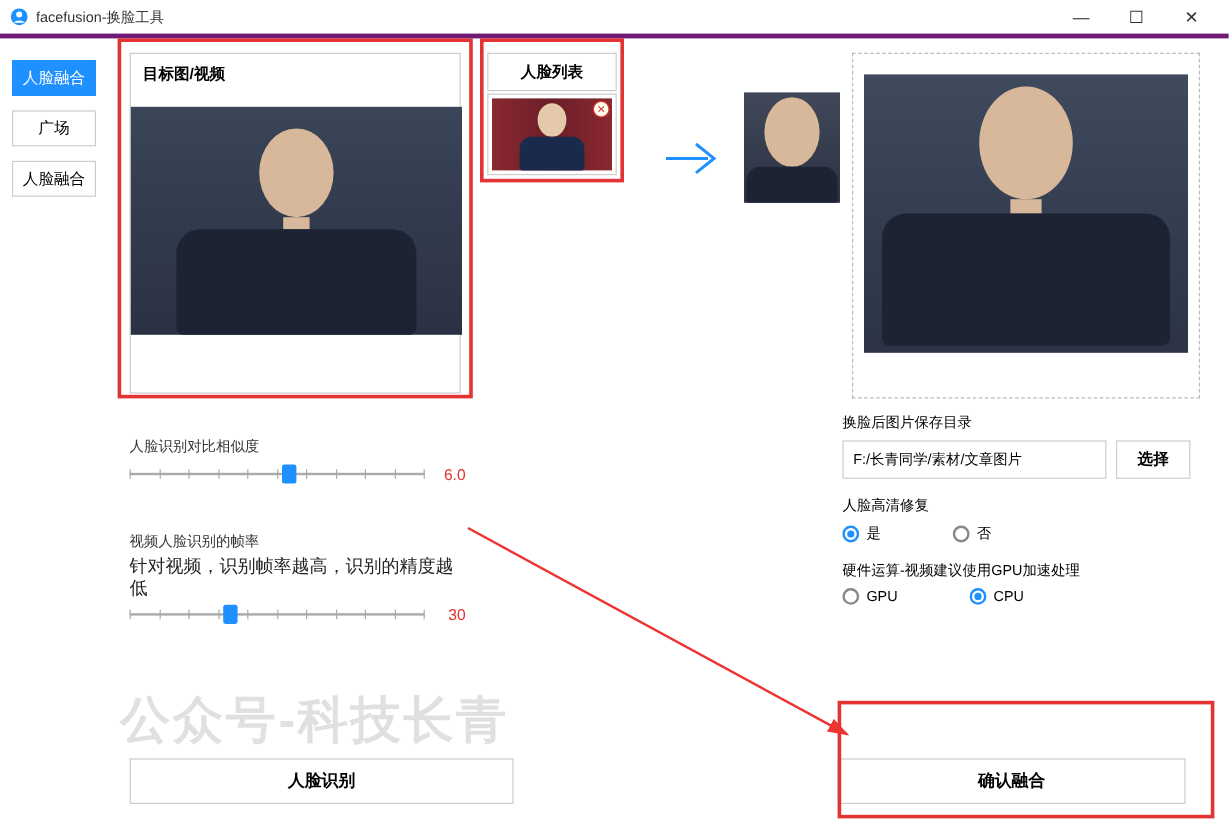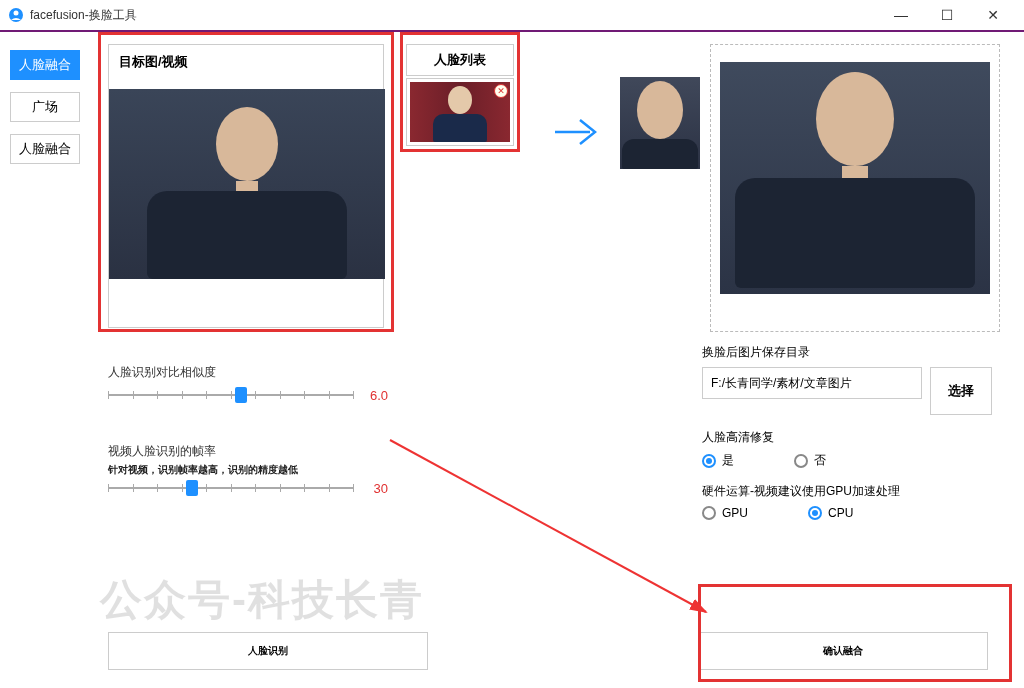--- a/index.html
+++ b/index.html
@@ -1,19 +1,19 @@
 <!DOCTYPE html>
 <html><head>
 <meta charset="utf-8">
 <style>
 * { box-sizing: border-box; margin: 0; padding: 0; font-family: "Microsoft YaHei", Arial, sans-serif; }
 body { width: 1024px; height: 688px; background: #fff; overflow: hidden; position: relative; }
 
 
-.titlebar { height: 32px; display: flex; align-items: center; padding: 0 8px; background: #fff; border-bottom: 2px solid #701a75; }
+.titlebar { height: 32px; display: flex; align-items: center; padding: 0 8px; background: #fff; border-bottom: 4px solid #701a75; }
 .titlebar .icon { width: 16px; height: 16px; margin-right: 6px; }
 .titlebar .title { font-size: 12px; color: #333; }
 .titlebar .win-controls { margin-left: auto; display: flex; }
 .titlebar .win-controls div { width: 46px; height: 32px; display: flex; align-items: center; justify-content: center; font-size: 14px; color: #333; }
 
 
 .app { display: flex; height: calc(100% - 32px); position: relative; justify-content: space-between; }
 .sidebar { width: 90px; padding: 18px 10px; display: flex; flex-direction: column; gap: 12px; }
 .side-btn { height: 30px; font-size: 13px; border: 1px solid #ccc; background: #fff; display: flex; align-items: center; justify-content: center; cursor: pointer; }
 .side-btn.active { background: #1e90ff; color: #fff; border-color: #1e90ff; }
@@ -48,36 +48,36 @@
 
 .controls-left { position: absolute; left: 18px; top: 308px; width: 280px; }
 .ctrl-label { font-size: 12px; color: #333; margin-bottom: 4px; margin-top: 24px; }
 .slider-row { display: flex; align-items: center; gap: 6px; }
 .slider-track { position: relative; flex: 1; height: 20px; }
 .slider-track .rail { position: absolute; left: 0; right: 0; top: 9px; height: 2px; background: #aaa; }
 .slider-track .ticks { position: absolute; left:0; right:0; top:6px; height:8px; display:flex; justify-content:space-between; }
 .slider-track .ticks span { width:1px; background:#aaa; }
 .slider-thumb { position: absolute; top: 2px; width: 12px; height: 16px; background: #1e90ff; border-radius: 2px; transform: translateX(-50%); }
 .slider-val { font-size: 13px; color: #e03030; width: 28px; text-align: right; }
-.hint { font-size: 10px; color: #222; font-weight: bold; line-height: 1.2; }
+.hint { font-size: 15px; color: #222; font-weight: normal; line-height: 1.2; }
 
 
 .controls-right { position: absolute; left: 612px; top: 312px; width: 290px; font-size: 12px; }
 .cr-label { margin-bottom: 6px; font-size: 12px; }
 .path-row { display: flex; gap: 8px; margin-bottom: 14px; }
 .path-input { flex: 1; height: 32px; border: 1px solid #ccc; padding: 0 8px; font-size: 12px; }
-.path-btn { width: 62px; height: 48px; border: 1px solid #ccc; background: #fff; font-size: 13px; font-weight: bold; cursor: pointer; }
+.path-btn { width: 62px; height: 32px; border: 1px solid #ccc; background: #fff; font-size: 13px; font-weight: bold; cursor: pointer; }
 .radio-row { display: flex; gap: 60px; margin: 6px 0 14px 0; align-items: center; }
 .radio { display: flex; align-items: center; gap: 6px; cursor: pointer; font-size: 12px; }
 .r { width: 14px; height: 14px; border: 2px solid #888; border-radius: 50%; display: inline-flex; align-items: center; justify-content: center; }
 .r.on { border-color: #1e90ff; }
 .r.on::after { content:""; width: 6px; height: 6px; background: #1e90ff; border-radius: 50%; }
 
 
-.bottom-btn { position: absolute; height: 38px; background: #fff; border: 1px solid #ccc; font-size: 10px; font-weight: bold; display: flex; align-items: center; justify-content: center; cursor: pointer; }
+.bottom-btn { position: absolute; height: 38px; background: #fff; border: 1px solid #ccc; font-size: 14px; font-weight: bold; display: flex; align-items: center; justify-content: center; cursor: pointer; }
 
 
 .watermark { position: absolute; left: 10px; bottom: 60px; font-size: 42px; font-weight: bold; color: rgba(0,0,0,0.12); letter-spacing: 2px; }
 
 
 .red-arrow-svg { position: absolute; left: 0; top: 0; pointer-events: none; }
 
 
 .person { position:absolute; left:50%; transform:translateX(-50%); }
 .person .head { background:#d8b89a; border-radius:50%; margin:0 auto; }

